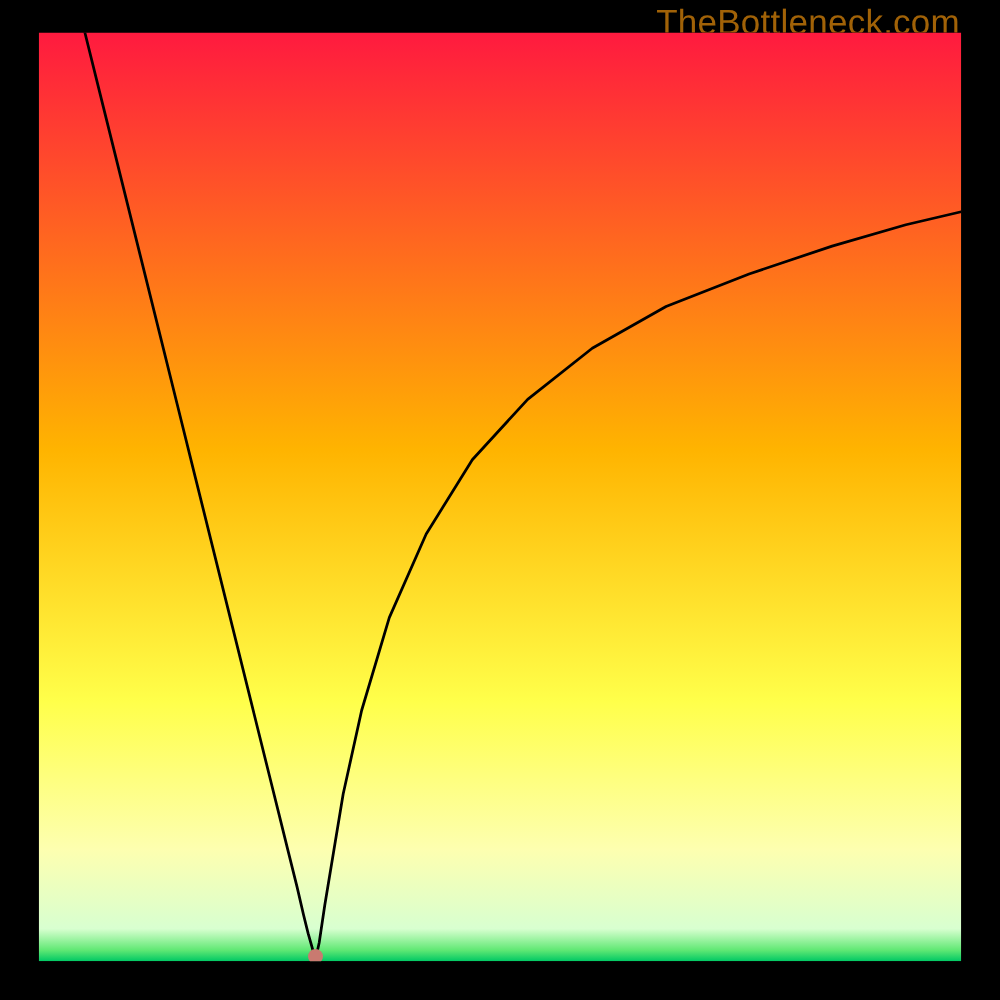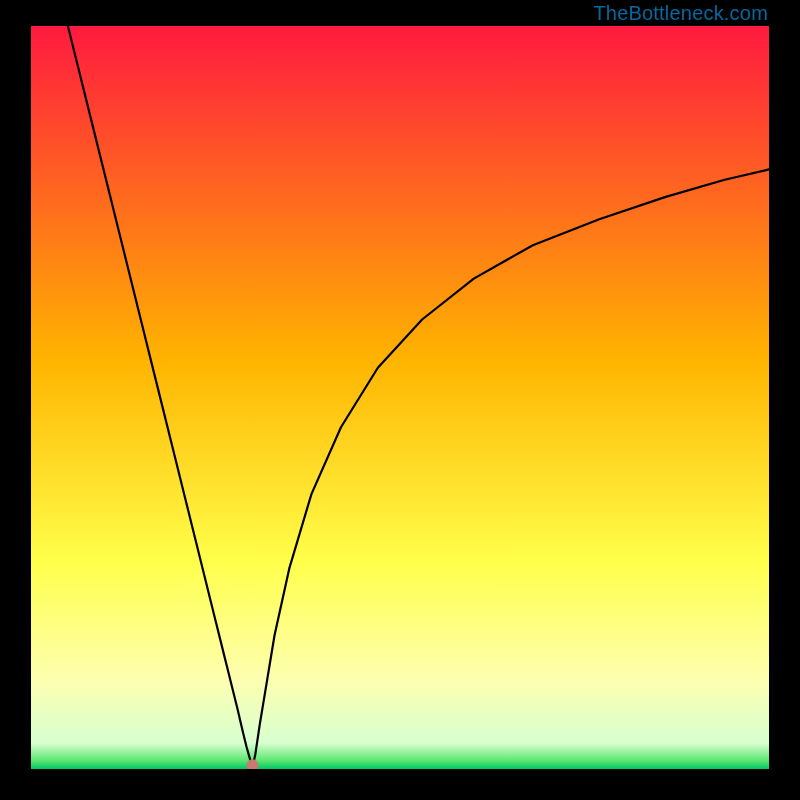--- a/index.html
+++ b/index.html
@@ -23,22 +23,22 @@
     position: absolute;
     left: 0;
     top: 0;
     width: 738px;
     height: 743px;
   }
   .watermark {
     position: absolute;
     top: 2px;
     right: 32px;
-    color: #0369a1;
-    font-size: 20px;
+    color: #a16207;
+    font-size: 28px;
     font-weight: 500;
     letter-spacing: 0.2px;
   }
 </style>
 </head>
 <body>
 
 <div class="watermark">TheBottleneck.com</div>
 
 <div class="frame">

